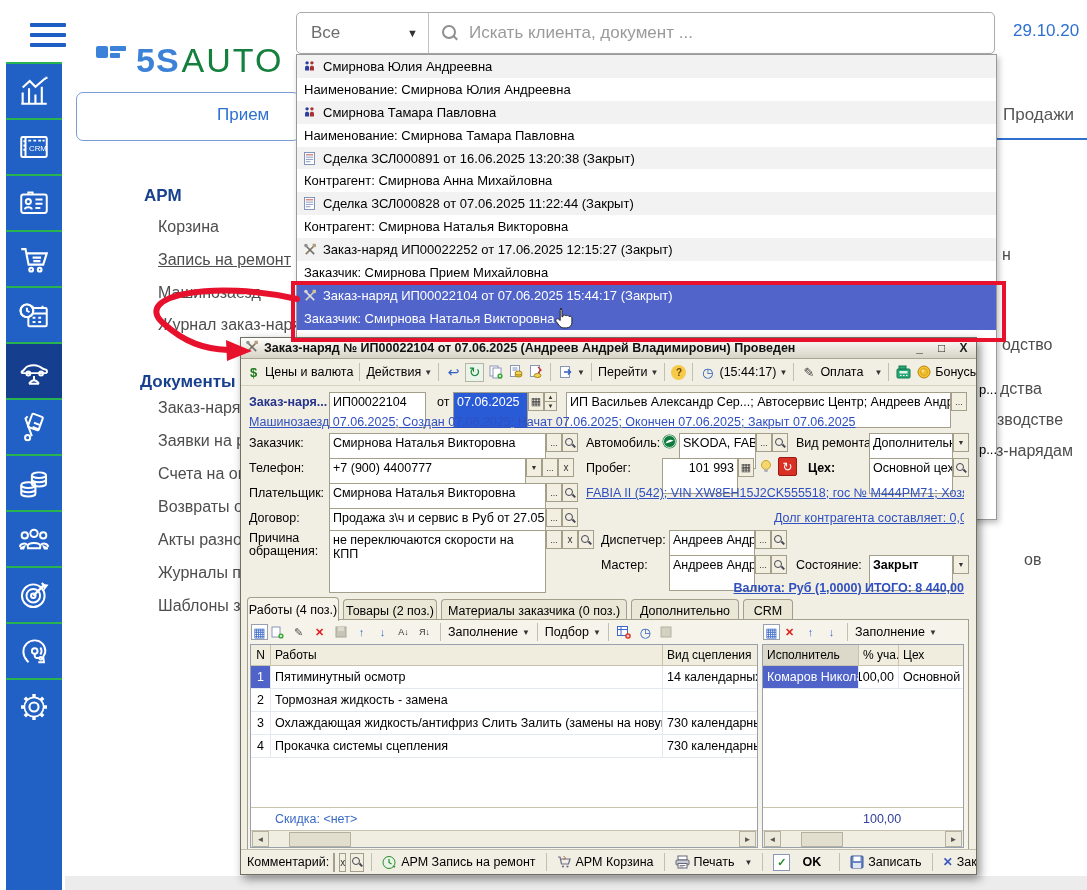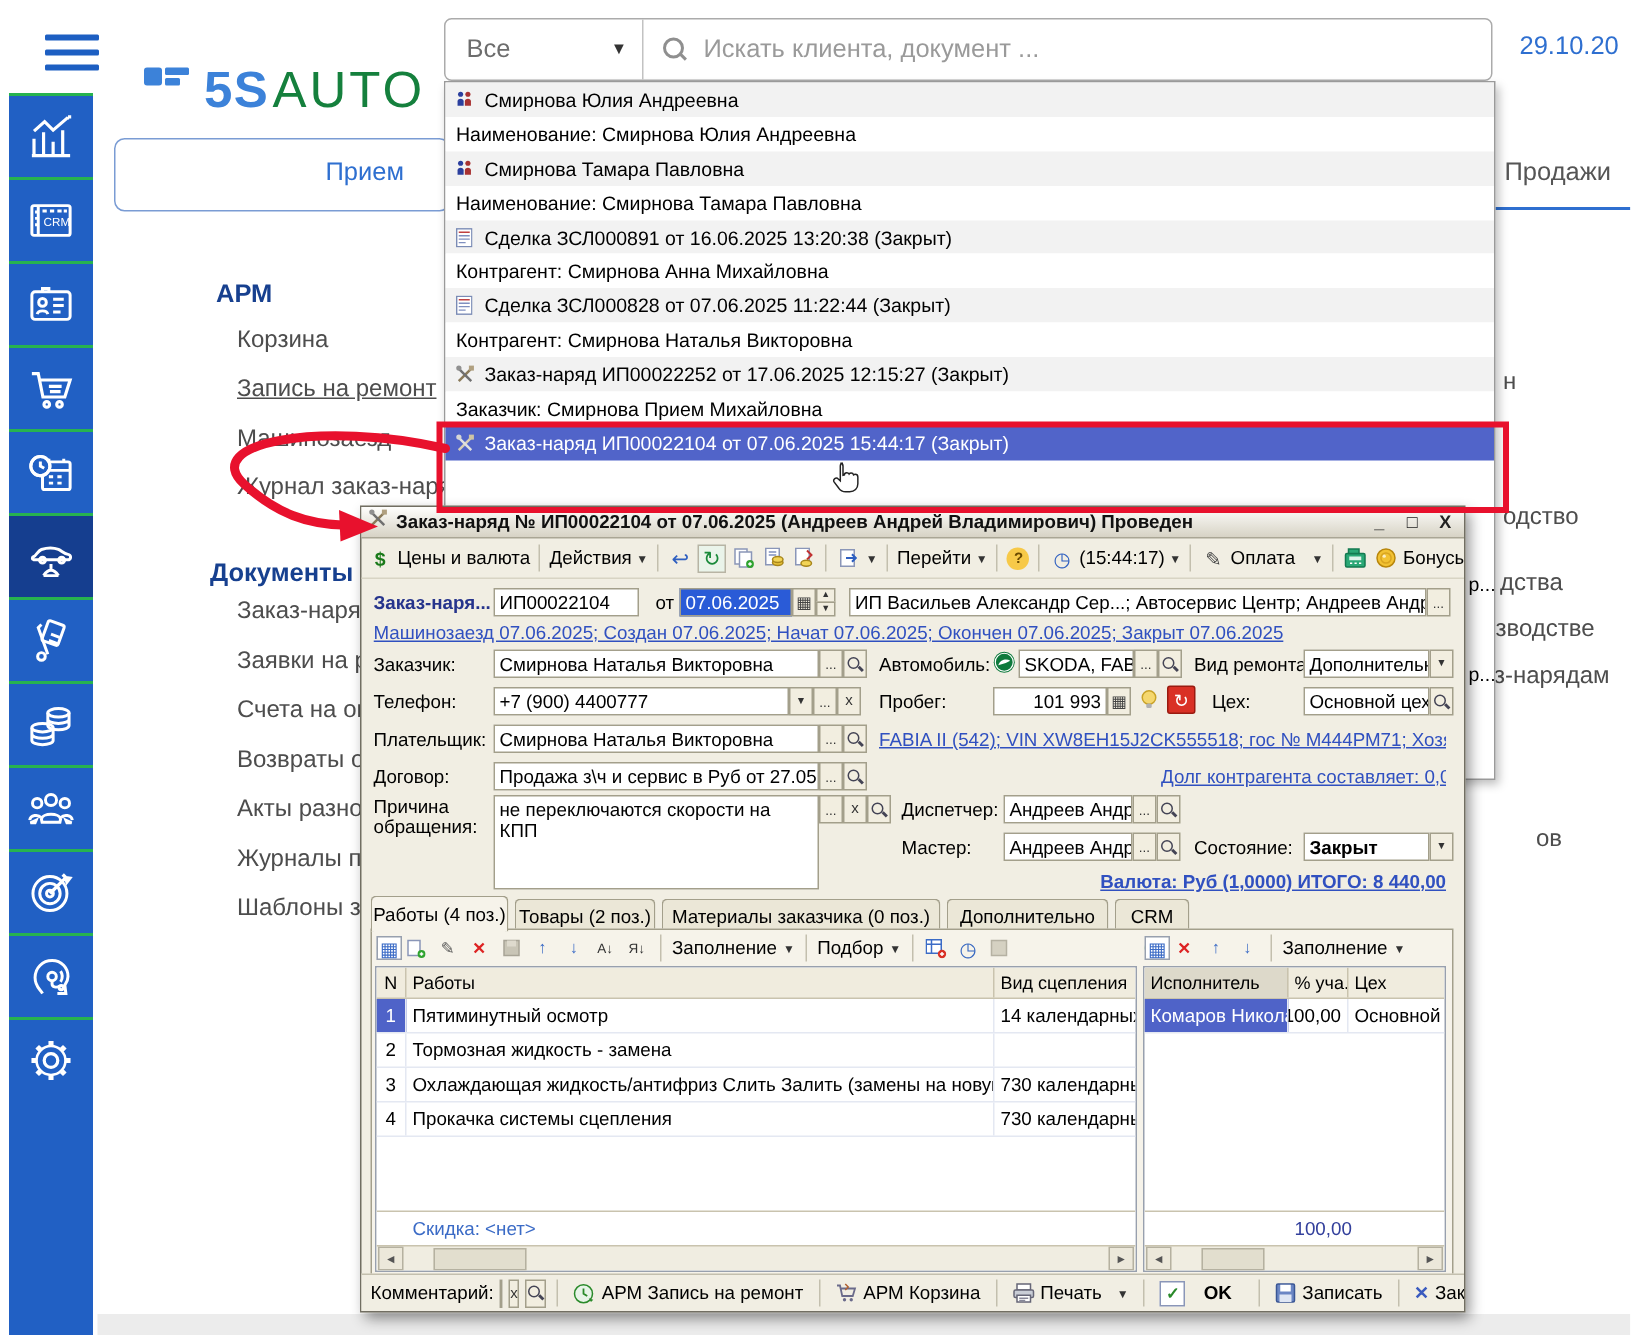--- a/index.html
+++ b/index.html
@@ -51,21 +51,21 @@
   .wbtn{width:17px;text-align:center;font-size:12px;font-weight:bold;color:#222;cursor:pointer;}
   .toolbar{position:absolute;left:0;top:21px;width:100%;height:27px;border-bottom:1px solid #d8d4c4;display:flex;align-items:center;padding:0 4px;box-sizing:border-box;gap:3px;overflow:hidden;}
   .tbl{font-size:12.5px;color:#000;white-space:nowrap;}
   .tsep{width:1px;height:18px;background:#c3bfae;margin:0 3px;flex:0 0 auto;}
   .ti{width:17px;height:17px;display:inline-flex;align-items:center;justify-content:center;font-size:12px;flex:0 0 auto;cursor:pointer;}
   .tbtn{display:inline-flex;align-items:center;gap:3px;cursor:pointer;}
   .dtri{font-size:8px;color:#333;}
 
   .lbl{position:absolute;font-size:12.5px;color:#000;white-space:nowrap;}
   .lbl.navy{color:#26348c;font-weight:bold;}
-  .fld{position:absolute;height:19px;background:#fff;border:1px solid #a39f8b;font-size:12.5px;color:#000;padding:2px 3px;box-sizing:border-box;white-space:nowrap;overflow:hidden;}
+  .fld{position:absolute;height:36px;background:#fff;border:1px solid #a39f8b;font-size:12.5px;color:#000;padding:2px 3px;box-sizing:border-box;white-space:nowrap;overflow:hidden;}
   .fld.selblue{background:#2a5bd7;color:#fff;}
   .b1c{position:absolute;width:16px;height:19px;background:#f2eee0;border:1px solid #a39f8b;box-sizing:border-box;font-size:9px;color:#333;display:flex;align-items:center;justify-content:center;cursor:pointer;}
   .mag-s{position:relative;width:12px;height:12px;display:inline-block;}
   .mag-s::before{content:"";position:absolute;left:1px;top:1px;width:6px;height:6px;border:1.4px solid #445;border-radius:50%;}
   .mag-s::after{content:"";position:absolute;left:8px;top:8px;width:4px;height:1.5px;background:#445;transform:rotate(45deg);}
   .lnk{position:absolute;font-size:12.5px;color:#3050c0;text-decoration:underline;white-space:nowrap;overflow:hidden;cursor:pointer;}
 
   
   .wtab{position:absolute;height:22px;border:1px solid #a39f8b;border-bottom:none;border-radius:4px 4px 0 0;background:#ebe7d7;font-size:12.5px;display:flex;align-items:center;justify-content:center;padding:0 8px;box-sizing:border-box;cursor:pointer;white-space:nowrap;}
   .wtab.active{background:#f6f3ea;height:24px;z-index:2;font-weight:normal;}
@@ -343,20 +343,23 @@
     <div class="dd-row main sel">
         <span class="dd-ic">
           <svg width="14" height="13" viewBox="0 0 14 14">
             <path d="M2.5 12 11 3.5" stroke="#d8cfb8" stroke-width="1.8"></path>
             <path d="M11.5 12 3 3.5" stroke="#e0e0e0" stroke-width="1.8"></path>
             <rect x="9.8" y="0.8" width="3.6" height="3.6" fill="#cfc4a4"></rect>
             <circle cx="2.6" cy="2.6" r="1.9" fill="#d5d5d5"></circle>
           </svg>
         </span>
         <span>Заказ-наряд ИП00022104 от 07.06.2025 15:44:17 (Закрыт)</span>
+      </div>
+    <div class="dd-row sub sel">
+        <span>Заказчик: Смирнова Наталья Викторовна</span>
       </div>
     <div class="dd-frag" style="left:682px;top:327px;">р...</div>
     <div class="dd-frag" style="left:682px;top:387px;">р...</div>
   </div>
 
   <div class="abs win">
 
     <div class="wtitle">
       <span><svg width="14" height="13" viewBox="0 0 14 14">
             <path d="M2.5 12 11 3.5" stroke="#8a7a5a" stroke-width="1.8"></path>
@@ -500,21 +503,21 @@
     <div class="lbl" style="left:345px;top:123px;">Пробег:</div>
     <div class="fld" style="left:421px;top:120px;width:76px;text-align:right;">101 993</div>
     <div class="b1c" style="left:497px;top:120px;">
         <span style="font-size:11px;color:#444;">▦</span>
       </div>
     <div class="abs" style="left:518px;top:121px;"><svg width="14" height="16" viewBox="0 0 14 16">
           <circle cx="7" cy="6" r="4.5" fill="#f5d76e" stroke="#c9a227"></circle>
           <rect x="5.2" y="10" width="3.6" height="3" rx="1" fill="#b0b0b0"></rect>
         </svg></div>
     <div class="abs" style="left:537px;top:119px;width:19px;height:19px;background:#d93025;border:1px solid #9a1a10;border-radius:2px;display:flex;align-items:center;justify-content:center;color:#fff;font-size:12px;box-sizing:border-box;">↻</div>
-    <div class="lbl" style="left:567px;top:123px;">Цех:</div>
+    <div class="lbl" style="left:567px;top:123px;font-weight:bold;">Цех:</div>
     <div class="fld" style="left:628px;top:120px;width:84px;">Основной цех</div>
 
     <div class="b1c" style="left:712px;top:120px;">
         <span class="mag-s"></span>
       </div>
 
     <div class="lbl" style="left:8px;top:148px;">Плательщик:</div>
     <div class="fld" style="left:88px;top:145px;width:217px;">Смирнова Наталья Викторовна</div>
     <div class="b1c" style="left:305px;top:145px;">...</div>
     <div class="b1c" style="left:321px;top:145px;">

